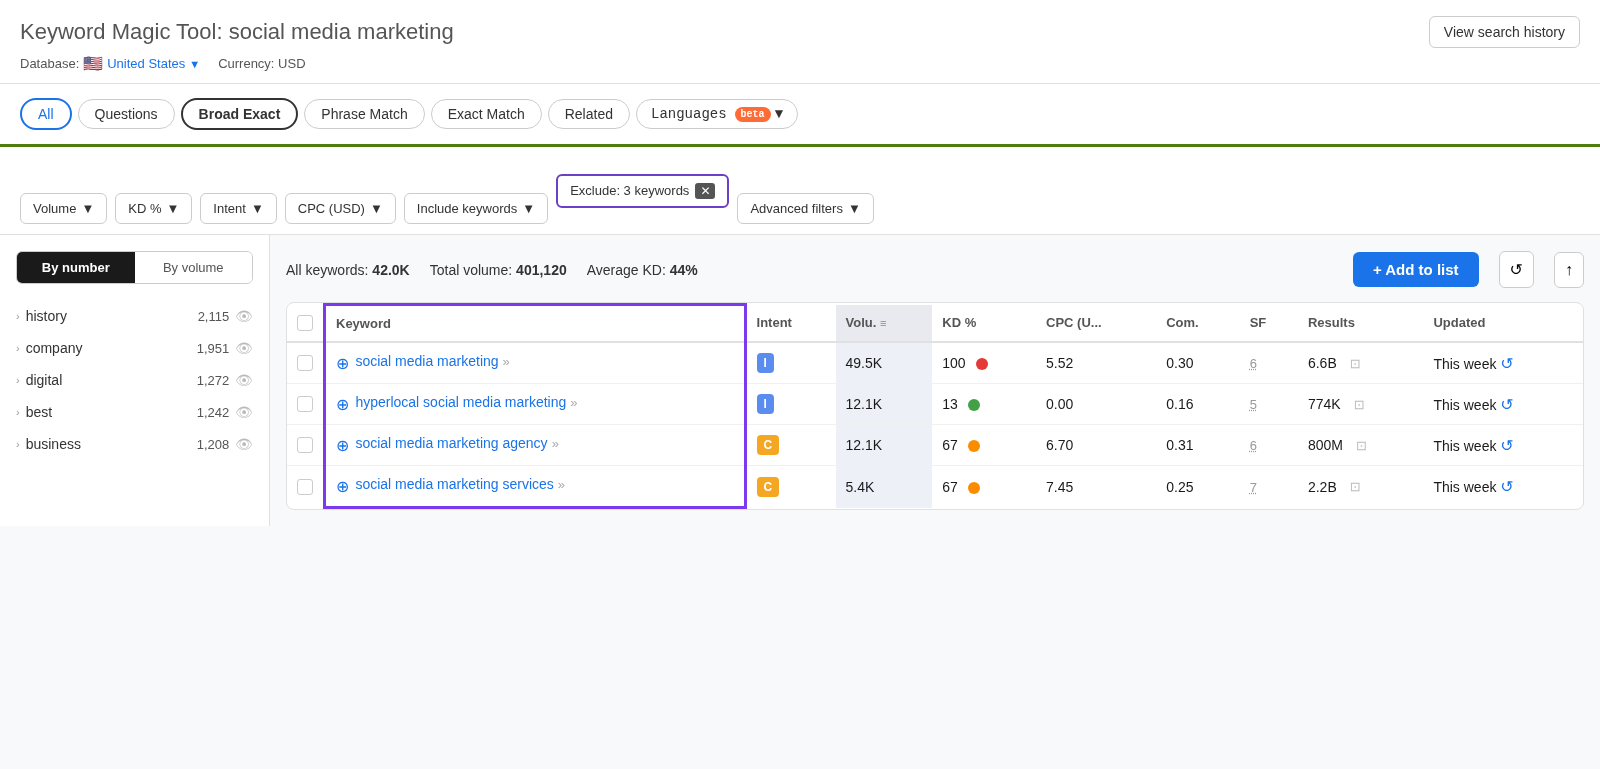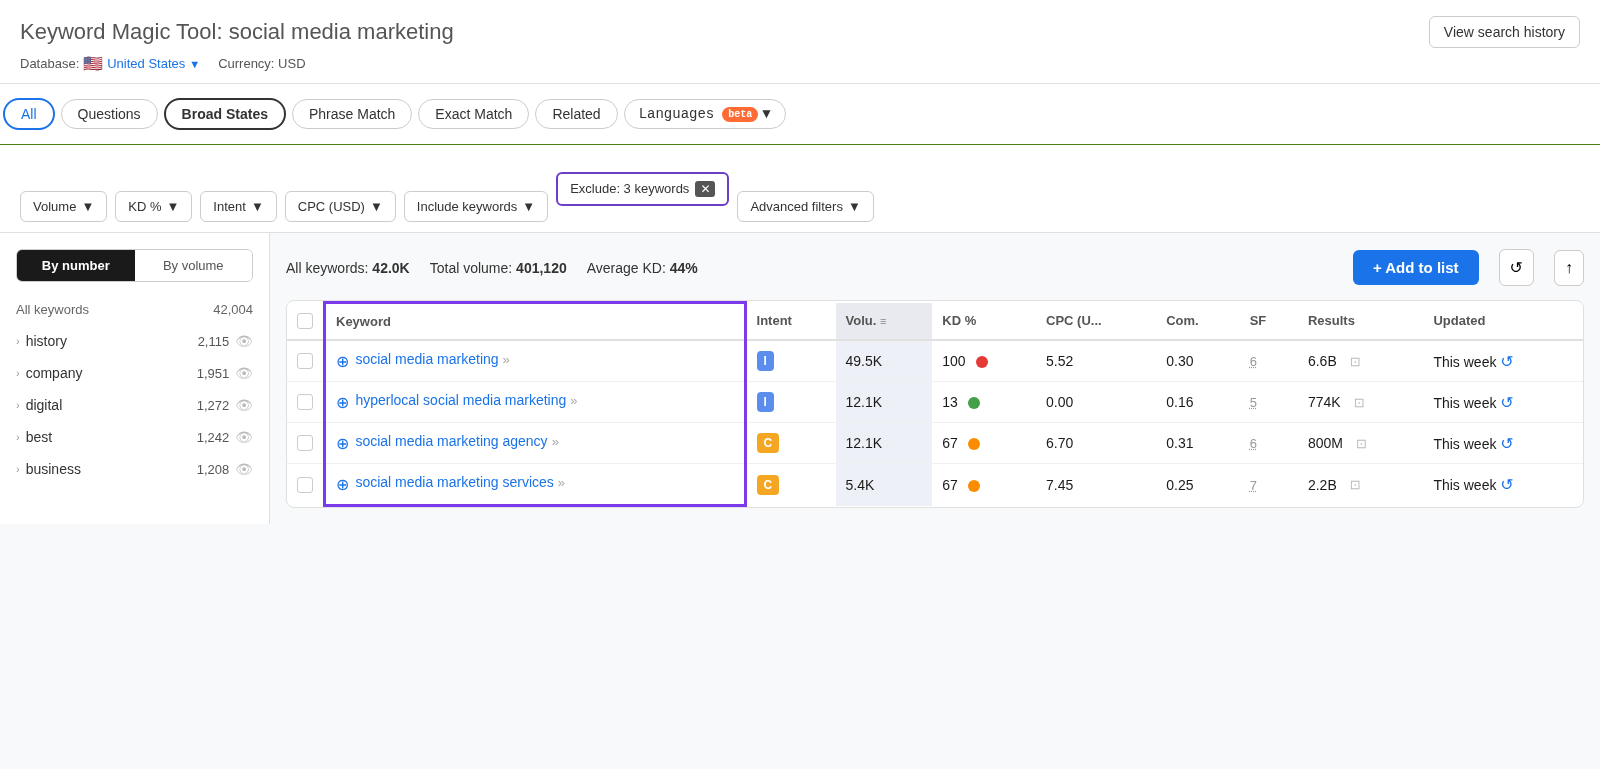--- a/index.html
+++ b/index.html
@@ -8,21 +8,21 @@
     .header { background: #fff; padding: 16px 20px 10px; border-bottom: 1px solid #e0e0e0; }
     .title-row { display: flex; align-items: center; justify-content: space-between; margin-bottom: 6px; }
     .page-title { font-size: 22px; font-weight: 700; color: #1a1a1a; }
     .page-title span { font-weight: 400; color: #555; }
     .view-history-btn { border: 1px solid #ccc; background: #fff; border-radius: 6px; padding: 7px 14px; font-size: 14px; cursor: pointer; color: #333; }
     .subtitle { font-size: 13px; color: #555; display: flex; align-items: center; gap: 4px; }
     .flag { font-size: 16px; }
     .db-link { color: #1a73e8; font-weight: 500; cursor: pointer; text-decoration: none; }
     .chevron-small { font-size: 11px; color: #1a73e8; }
 
-    .tabs-bar { background: #fff; padding: 14px 3px 0; border-bottom: 1px solid #4d7c0f; }
+    .tabs-bar { background: #fff; padding: 14px 20px 0; border-bottom: 3px solid #4d7c0f; }
     .tabs { display: flex; align-items: center; gap: 6px; flex-wrap: wrap; padding-bottom: 14px; }
     .tab-btn { border: 1px solid #ccc; background: #fff; border-radius: 20px; padding: 6px 16px; font-size: 14px; cursor: pointer; color: #333; white-space: nowrap; }
     .tab-btn.active { border-color: #1a73e8; color: #1a73e8; background: #fff; font-weight: 500; border-width: 2px; }
     .tab-btn.selected { border-color: #333; background: #fff; font-weight: 600; border-width: 2px; }
     .beta-badge { background: #ff6b35; color: #fff; font-size: 10px; font-weight: 700; border-radius: 10px; padding: 2px 6px; margin-left: 4px; }
     .languages-btn { border: 1px solid #ccc; background: #fff; border-radius: 20px; padding: 6px 14px; font-size: 14px; cursor: pointer; color: #333; display: flex; align-items: center; gap: 4px; font-family: Liberation Mono, monospace; }
 
     .filters-bar { background: #fff; padding: 10px 20px; border-bottom: 1px solid #e0e0e0; display: flex; align-items: center; gap: 8px; flex-wrap: wrap; }
     .filter-btn { border: 1px solid #ccc; background: #fff; border-radius: 6px; padding: 7px 12px; font-size: 13px; cursor: pointer; color: #333; display: flex; align-items: center; gap: 5px; white-space: nowrap; margin-top: 36px; }
     .exclude-btn { border: 2px solid #6c3fc5; background: #fff; border-radius: 6px; padding: 7px 12px; font-size: 13px; cursor: pointer; color: #333; display: flex; align-items: center; gap: 6px; }
@@ -97,21 +97,21 @@
       <a class="db-link">United States</a>
       <span class="chevron-small">▼</span>
       <span style="margin-left:14px;">Currency: USD</span>
     </div>
   </div>
 
   <div class="tabs-bar">
     <div class="tabs">
       <button class="tab-btn active">All</button>
       <button class="tab-btn">Questions</button>
-      <button class="tab-btn selected">Broad States</button>
+      <button class="tab-btn selected">Broad Exact</button>
       <button class="tab-btn">Phrase Match</button>
       <button class="tab-btn">Exact Match</button>
       <button class="tab-btn">Related</button>
       <button class="languages-btn">
         <span>Languages</span>
         <span class="beta-badge">beta</span>
         <span>▼</span>
       </button>
     </div>
   </div>
@@ -146,24 +146,20 @@
       <span>▼</span>
     </button>
   </div>
 </div>
 
 <div class="main">
   <div class="sidebar sidebar-wrapper">
     <div class="sidebar-toggle">
       <button class="toggle-btn active">By number</button>
       <button class="toggle-btn">By volume</button>
-    </div>
-    <div class="sidebar-header">
-      <span>All keywords</span>
-      <span>42,004</span>
     </div>
     <div class="sidebar-item">
       <span class="sidebar-chevron">›</span>
       <span class="sidebar-label">history</span>
       <span class="sidebar-count">2,115</span>
       <span class="sidebar-eye">👁</span>
     </div>
     <div class="sidebar-item">
       <span class="sidebar-chevron">›</span>
       <span class="sidebar-label">company</span>

